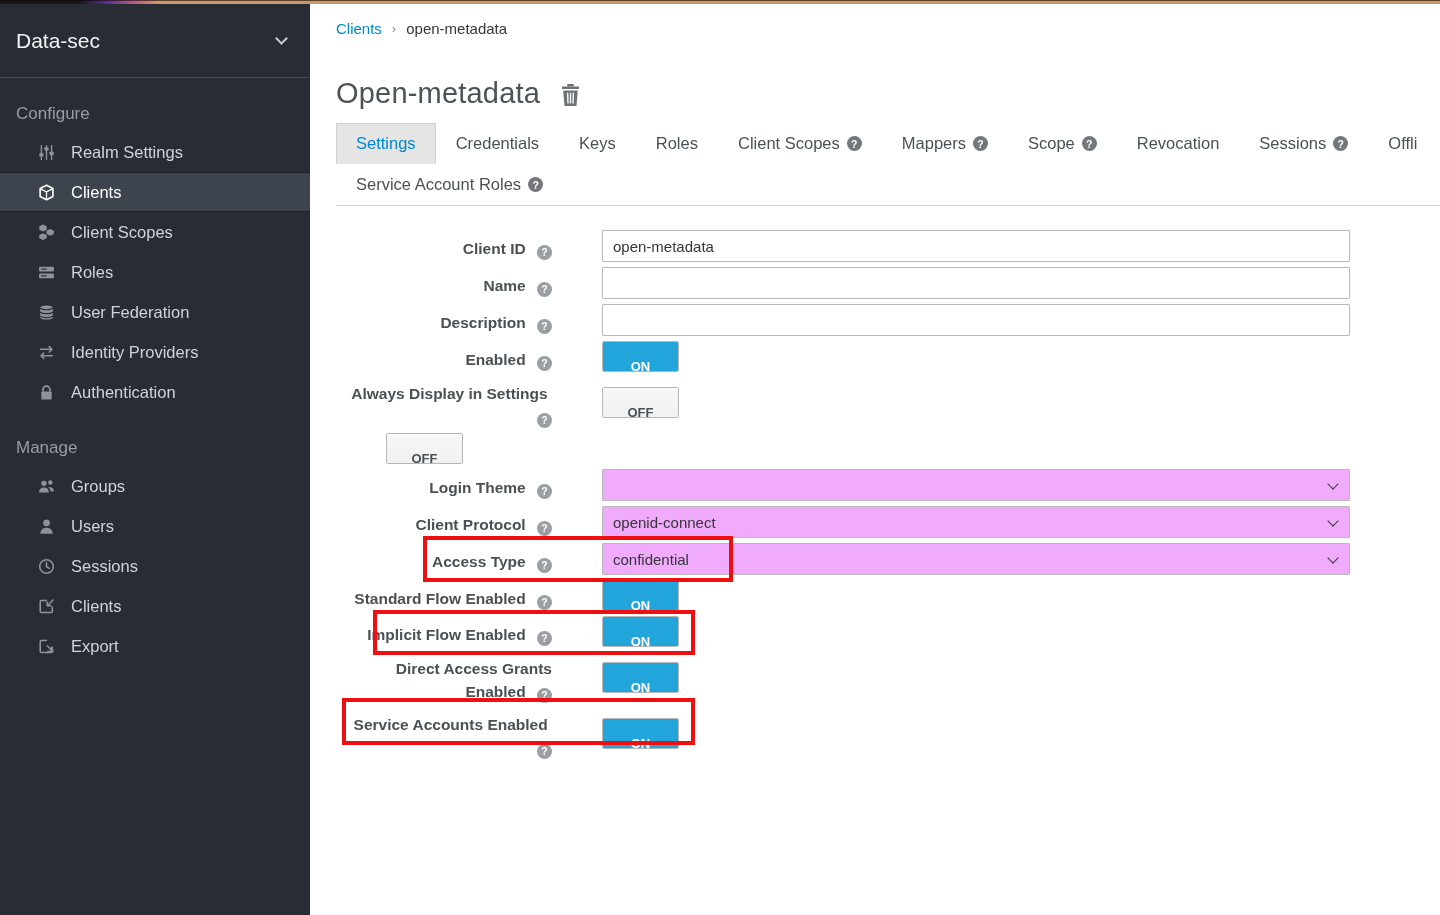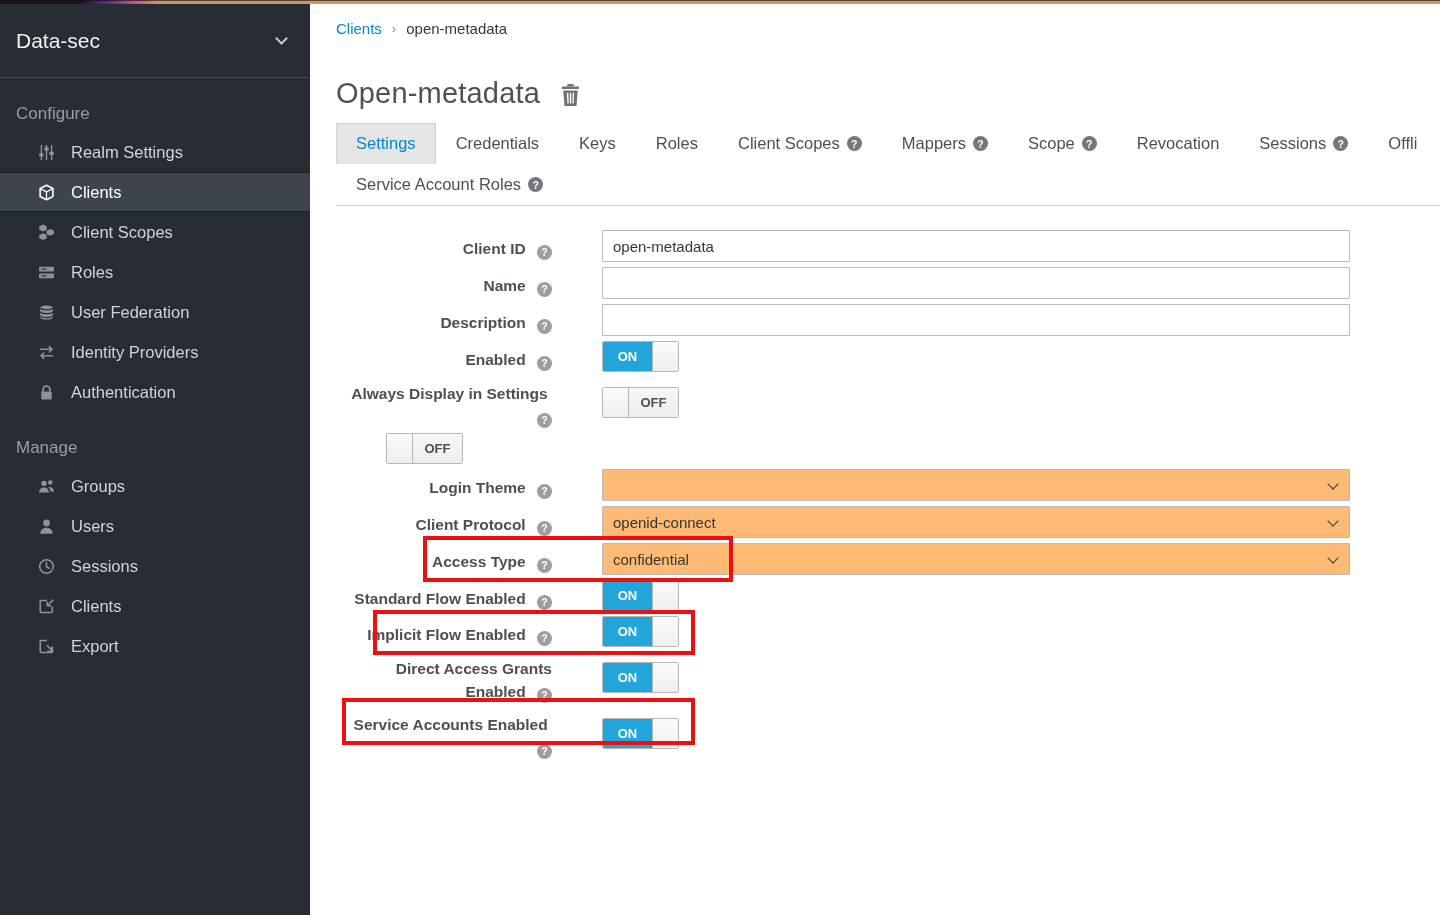--- a/index.html
+++ b/index.html
@@ -78,32 +78,32 @@
   }
   .label-cell .qmark{ vertical-align:-2px; }
   .control-cell{ margin-left:50px; width:748px; position:relative; }
 
   .text-input{
     width:748px; height:32px; border:1px solid #b9b9b9; padding:0 10px;
     font-size:15px; color:#363636; font-family:"Liberation Sans", sans-serif;
     background:#fff; border-radius:1px; outline:none;
   }
   .select{
-    width:748px; height:32px; border:1px solid #b9b9b9; background:#fdba74; border-radius:1px;
+    width:748px; height:32px; border:1px solid #b9b9b9; background:#f0abfc; border-radius:1px;
     display:flex; align-items:center; padding:0 30px 0 10px; font-size:15px; color:#363636;
     position:relative; cursor:pointer;
   }
   .select .sel-chev{
     position:absolute; right:12px; top:10px; width:8px; height:8px;
     border-right:1.6px solid #3a3a3a; border-bottom:1.6px solid #3a3a3a; transform:rotate(45deg);
   }
 
   .toggle{
     width:77px; height:31px; border:1px solid #b7b7b7; border-radius:2px;
-    display:flex; overflow:hidden; cursor:pointer; font-size:13px; font-weight:bold;
+    display:flex; overflow:hidden; cursor:pointer; font-size:13px; font-weight:bold;flex-direction:column;
   }
   .toggle .seg{ display:flex; align-items:center; justify-content:center; }
   .toggle .seg.on{ flex:0 0 49px; background:#22a5db; color:#fff; }
   .toggle .seg.off{ flex:0 0 49px; background:linear-gradient(#f7f7f7,#ededed); color:#4a5054; }
   .toggle .handle{ flex:1; background:linear-gradient(#fbfbfb,#eeeeee); }
   .toggle.state-on .handle{ border-left:1px solid #b7b7b7; }
   .toggle.state-off .handle{ border-right:1px solid #b7b7b7; }
 
   .annotation{
     position:absolute; border:4px solid #ee1010; z-index:3; pointer-events:none;

